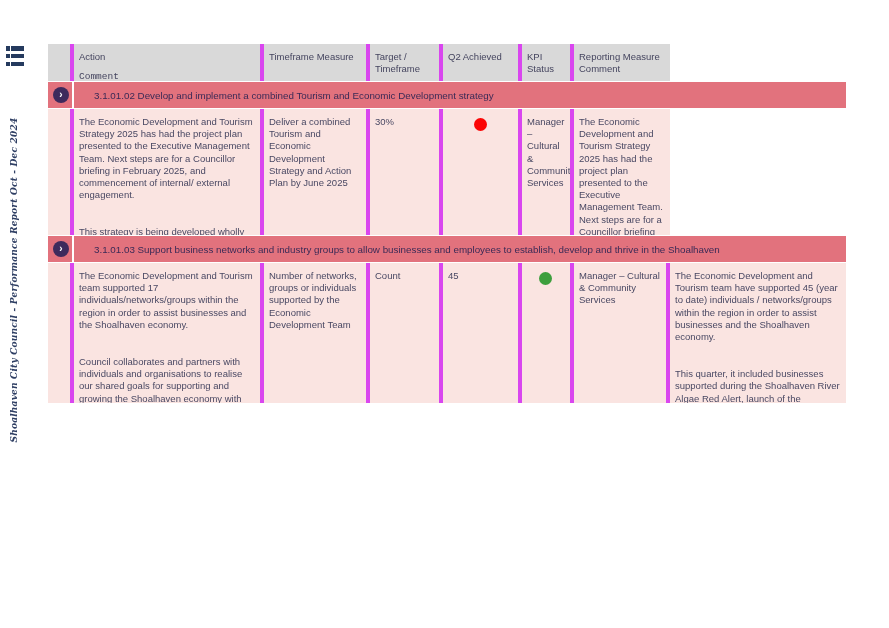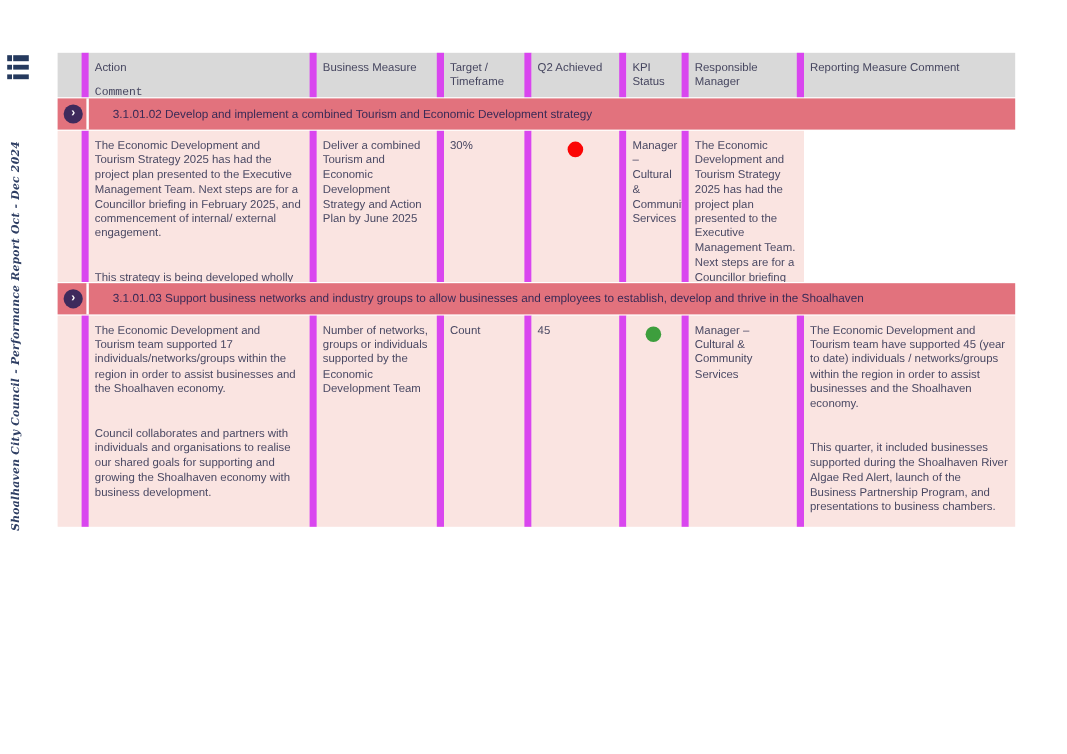--- a/index.html
+++ b/index.html
@@ -17,41 +17,41 @@
   
   .sidebar-title { position:absolute; left:14px; top:280px;
                    transform:translate(-50%,-50%) rotate(-90deg);
                    white-space:nowrap; font-family:"DejaVu Serif", serif;
                    font-style:italic; font-weight:bold; font-size:9px;
                    color:#2e3e63; letter-spacing:.2px; }
 
   
   .report-table { position:absolute; left:48px; top:44px; width:798px; font-size:9.5px; color:#494863; }
   .grid { display:grid; grid-template-columns:26px 190px 106px 73px 79px 52px 96px 176px; margin-bottom:1px; }
-  .cell { border-right:6px solid #d946ef; padding:7px 6px 6px 5px; line-height:12.2px; overflow:hidden; }
+  .cell { border-right:4px solid #d946ef; padding:7px 6px 6px 5px; line-height:12.2px; overflow:hidden; }
   .cell:last-child { border-right:none; }
 
   .header-row .cell { background:#d9d9d9; color:#45455f; }
   .header-row { height:37px; }
   .hdr-gap { margin-top:8px;font-family:Liberation Mono, monospace; }
 
   .band { height:26px; background:transparent; }
   .band .icon-cell { background:#e2727d; border-right:2px solid #ffffff; position:relative; }
   .band .band-label { grid-column:2 / -1; background:#e2727d; color:#3a2a56;
                       font-weight:500; display:flex; align-items:center;
                       padding-left:20px; font-size:9.8px; }
   .chevron-circle { position:absolute; left:5px; top:50%; transform:translateY(-50%);
                     width:16px; height:16px; border-radius:50%; background:#3e2a5c;
                     color:#ffffff; display:flex; align-items:center; justify-content:center;
                     font-size:10px; font-weight:bold; line-height:1; cursor:pointer; }
   .chevron-circle span { transform:translateY(-0.5px); }
 
   .data-row .cell { background:#fae4e1; }
   .data-row.r1 { height:126px; }
-  .data-row.r2 { height:176px; }
+  .data-row.r2 { height:140px; }
   .cell p { margin:0 0 25px 0; }
   .cell p:last-child { margin-bottom:0; }
 
   .kpi-cell { display:flex; justify-content:center; }
   .kpi-dot { width:13px; height:13px; border-radius:50%; margin-top:2px; }
 
   .page-number { position:absolute; left:889px; top:301px; font-size:8.5px;
                  font-weight:bold; color:#3d3d3d; }
 </style>
 </head>
@@ -77,25 +77,24 @@
   <div class="sidebar-title">Shoalhaven City Council - Performance Report Oct - Dec 2024</div>
 
   <div class="report-table">
 
     <div class="grid header-row">
       <div class="cell"></div>
       <div class="cell">
         <div>Action</div>
         <div class="hdr-gap">Comment</div>
       </div>
-      <div class="cell">Business Measure</div>
+      <div class="cell">Timeframe Measure</div>
       <div class="cell">Target / Timeframe</div>
       <div class="cell">Q2 Achieved</div>
       <div class="cell">KPI Status</div>
-      <div class="cell">Responsible Manager</div>
       <div class="cell">Reporting Measure Comment</div>
     </div>
 
     <div class="grid band">
       <div class="icon-cell">
         <div class="chevron-circle">
             <span>›</span>
           </div>
       </div>
       <div class="band-label">3.1.01.02 Develop and implement a combined Tourism and Economic Development strategy</div>

